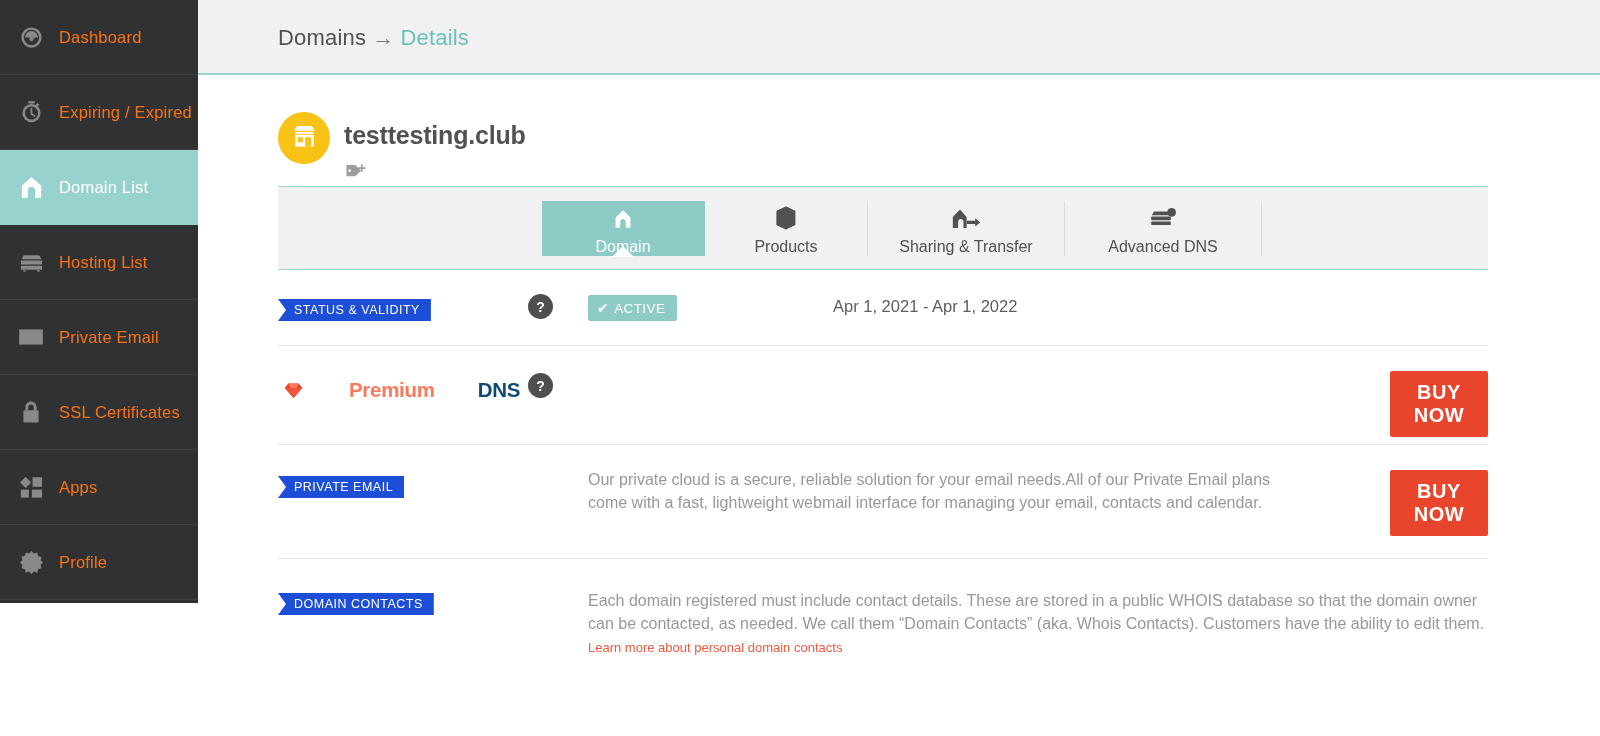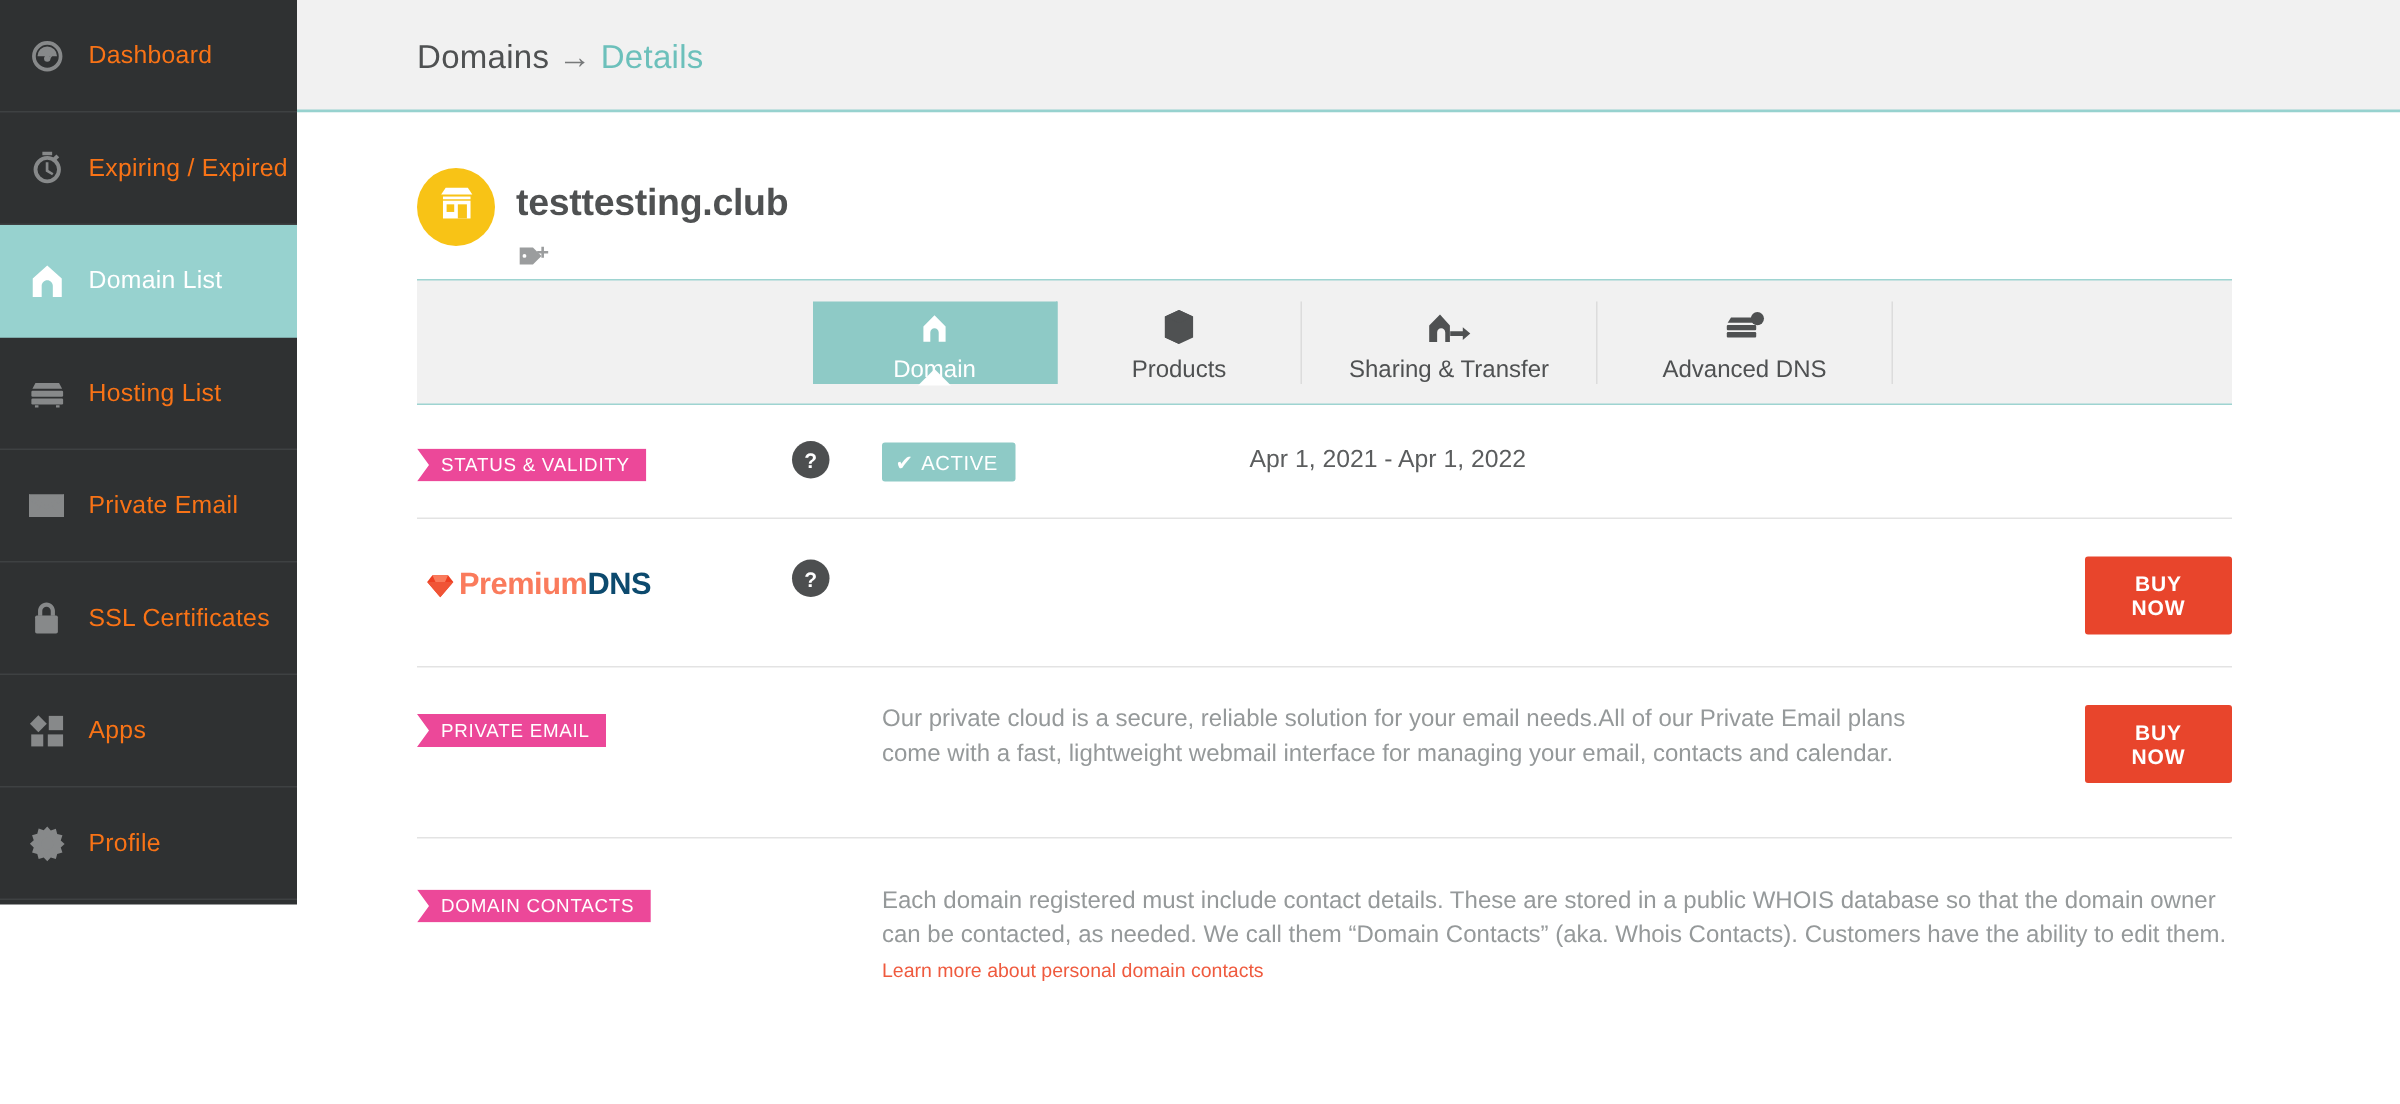--- a/index.html
+++ b/index.html
@@ -119,21 +119,21 @@
     border-right: 11px solid transparent;
     border-bottom: 11px solid #ffffff;
   }
 
   
   .row { position: absolute; left: 80px; width: 1210px; }
   .row-sep { position: absolute; left: 80px; width: 1210px; height: 1px; background: #e3e3e3; }
 
   .sec-label {
     display: inline-block;
-    background: #ec4899;
+    background: #1d4ed8;
     color: #ffffff;
     font-size: 12.5px;
     letter-spacing: .5px;
     padding: 4px 11px 4px 16px;
     position: relative;
     white-space: nowrap;
     clip-path: polygon(0 0, 100% 0, 100% 100%, 0 100%, 8px 50%);
     text-align: right;
   }
 
@@ -154,31 +154,31 @@
   }
   .status-badge .chk { font-size: 14px; margin-right: 5px; }
 
   .date-range { font-size: 16.5px; color: #5b5d5e; white-space: nowrap; }
 
   .desc { font-size: 16px; color: #95999a; line-height: 23px; }
 
   .buy-btn {
     display: inline-block;
     background: #e8452c; color: #ffffff;
-    font-size: 14px; font-weight: bold; letter-spacing: .6px;
+    font-size: 20px; font-weight: bold; letter-spacing: .6px;
     padding: 10px 19px;
     border: none; border-radius: 2px;
     cursor: pointer;
     font-family: "Liberation Sans", sans-serif;
   }
 
   .learn-link { font-size: 13px; color: #ef5a3e; text-decoration: none; cursor: pointer; }
 
   
-  #premium-logo { display: flex; align-items: center; white-space: nowrap; }
+  #premium-logo { display: flex; align-items: center; white-space: nowrap; gap: 43px; }
   #premium-logo .gem { margin-right: 3px; display: flex; align-items: center; }
   #premium-logo .pd-pre { color: #fa7b5c; font-size: 20.5px; font-weight: bold; letter-spacing: -.3px; }
   #premium-logo .pd-dns { color: #0c4a6e; font-size: 20.5px; font-weight: bold; letter-spacing: -.3px; text-align: center; }
 </style>
 </head>
 <body>
 
 <div id="app">
 
   <nav id="sidebar">

